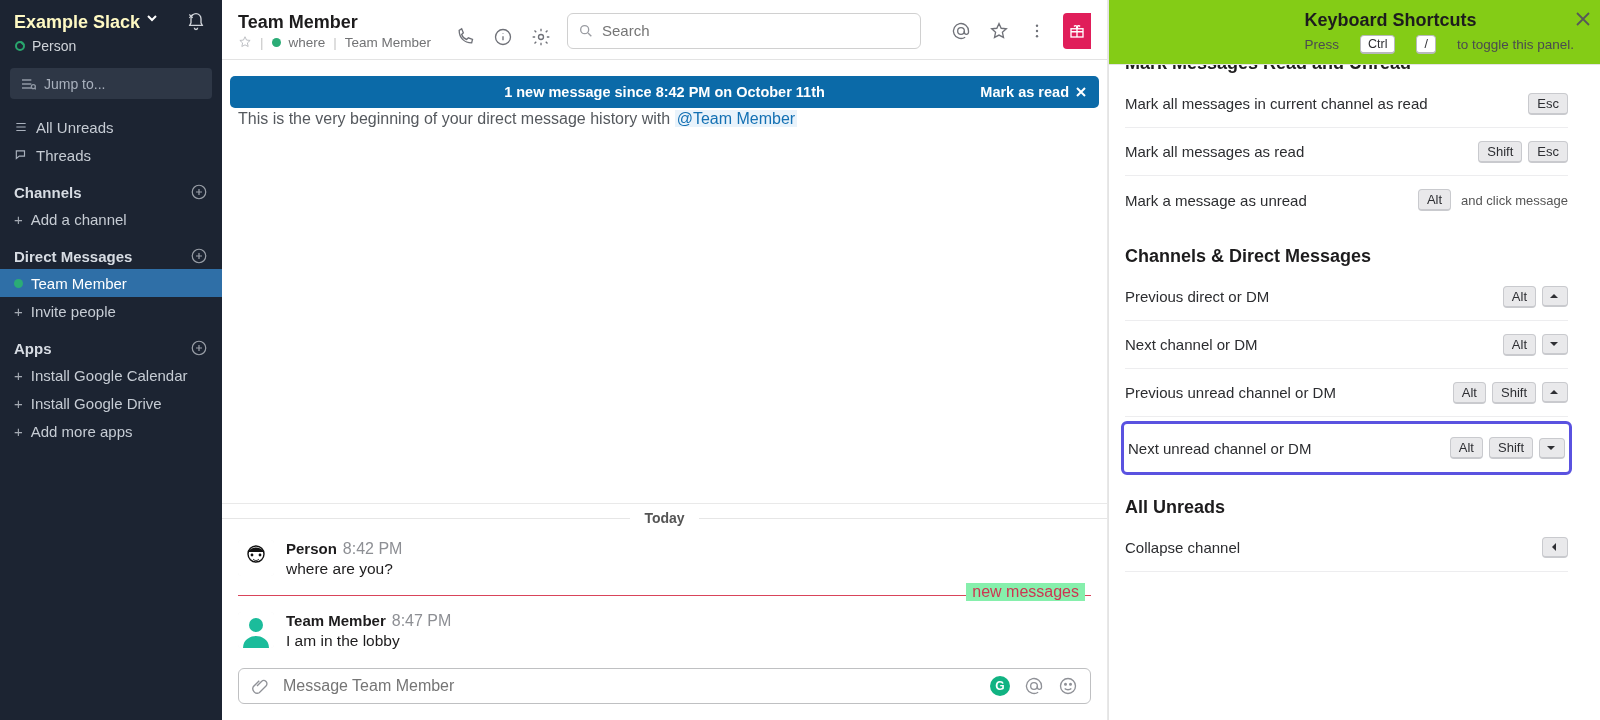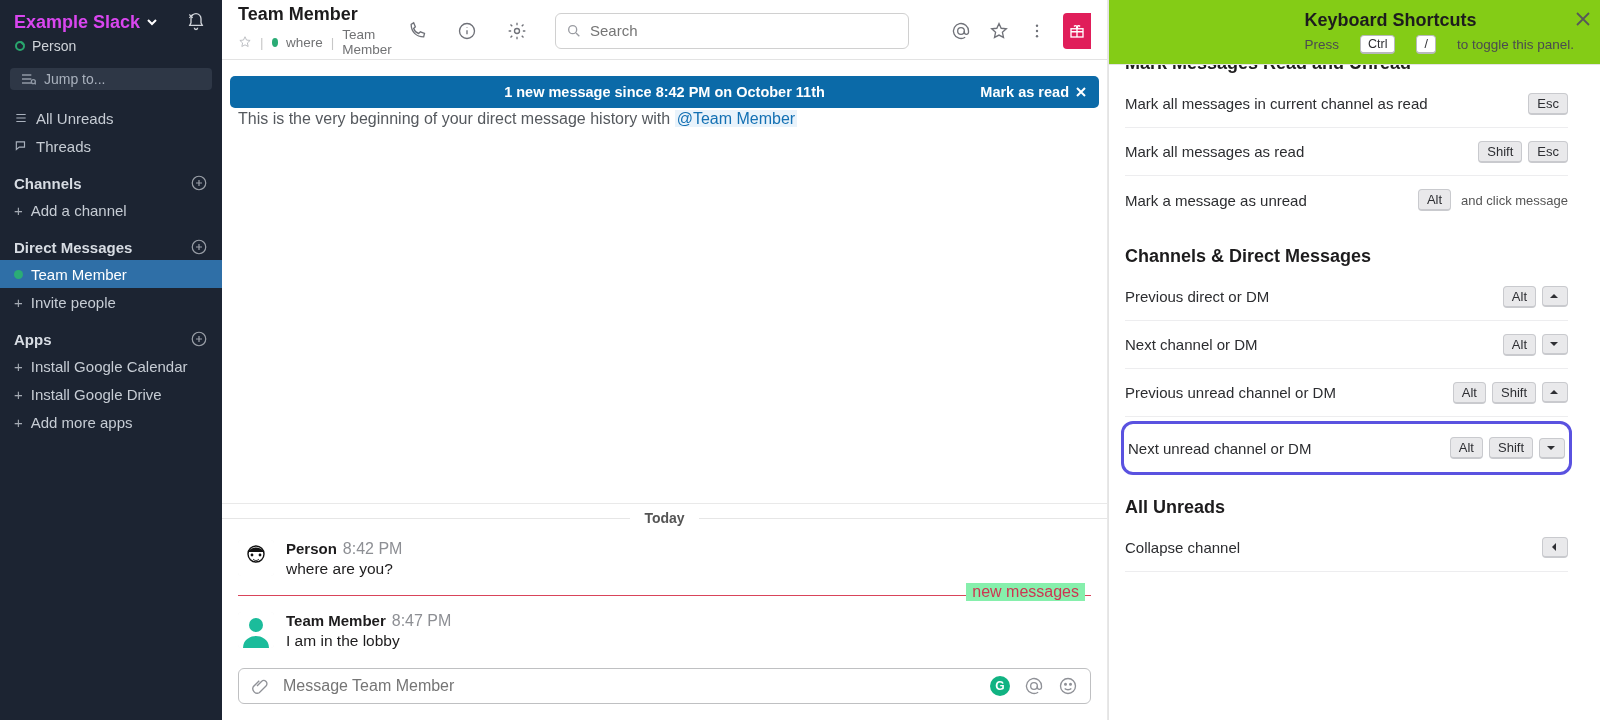--- a/index.html
+++ b/index.html
@@ -3,44 +3,44 @@
 <meta charset="utf-8">
 <style>
 *{box-sizing:border-box;margin:0;padding:0;font-family:-apple-system,BlinkMacSystemFont,"Segoe UI",Helvetica,Arial,sans-serif}
 html,body{width:1600px;height:720px;overflow:hidden}
 body{display:flex;background:#fff;color:#1d1c1d}
 svg{display:block}
 
 
 .sidebar{width:222px;min-width:222px;height:720px;background:#1c2432;color:#cfd3d9;display:flex;flex-direction:column;overflow:hidden}
 .ws-header{display:flex;align-items:center;justify-content:space-between;padding:10px 14px 4px 14px}
-.ws-name{font-size:18px;font-weight:800;color:#d946ef;display:flex;align-items:center}
+.ws-name{font-size:18px;font-weight:800;color:#fef9c3;display:flex;align-items:flex-start}
 .ws-name .chev{margin-left:6px}
 .ws-user{display:flex;align-items:center;gap:6px;padding:0 14px 10px 14px;font-size:14px;color:#cfd3d9}
 .presence-dot{width:9px;height:9px;border-radius:50%;background:#2bac76;display:inline-block;position:relative}
-.jump{margin:4px 10px 10px 10px;background:#2e3746;border-radius:4px;height:22px;display:flex;align-items:center;padding:0 10px;color:#a9b1bd;font-size:14px}
+.jump{margin:4px 10px 10px 10px;background:#2e3746;border-radius:4px;height:31px;display:flex;align-items:center;padding:0 10px;color:#a9b1bd;font-size:14px}
 .jump .ic{margin-right:8px;opacity:.8}
 .nav-list{padding:4px 0 0 0}
 .nav-item{display:flex;align-items:center;gap:8px;height:28px;padding:0 14px;font-size:15px;color:#c6ccd4;cursor:pointer}
 .section-h{display:flex;align-items:center;justify-content:space-between;padding:14px 14px 4px 14px}
 .section-h .t{font-size:15px;font-weight:600;color:#d7dce3}
 .plus-row{display:flex;align-items:center;gap:8px;height:28px;padding:0 14px;font-size:15px;color:#c6ccd4;cursor:pointer}
 .plus-row .p{opacity:.8}
 .dm-item{display:flex;align-items:center;gap:8px;height:28px;padding:0 14px;font-size:15px;color:#fff;background:#2f6fa7;cursor:pointer}
 .dm-dot{width:9px;height:9px;border-radius:50%;background:#2bac76}
 .circle-plus{opacity:.7}
 
 
 .main{flex:1;height:720px;display:flex;flex-direction:column;border-right:1px solid #e8e8e8}
 .main-header{height:60px;border-bottom:1px solid #e3e3e3;display:flex;align-items:center;padding:6px 16px 4px 16px;justify-content:space-between}
 .mh-left{display:flex;flex-direction:column;gap:2px}
 .mh-title{font-size:18px;font-weight:800}
 .mh-sub{display:flex;align-items:center;gap:8px;color:#717274;font-size:13.5px}
 .mh-sub .sep{color:#c7c7c7}
-.mh-right{display:flex;align-items:center;gap:26px}
+.mh-right{display:flex;align-items:flex-end;gap:14px}
 .ic-btn{width:24px;height:24px;display:flex;align-items:center;justify-content:center;color:#6f7178;cursor:pointer}
 .search-box{width:354px;height:36px;border:1px solid #d0d0d0;border-radius:6px;display:flex;align-items:center;padding:0 10px;color:#92939a}
 .search-box .si{margin-right:8px}
 .search-inp{border:none;outline:none;flex:1;font-size:15px;color:#1d1c1d;background:transparent}
 .hdr-right-icons{display:flex;align-items:center;gap:14px;margin-left:14px}
 .gift-btn{width:28px;height:36px;background:#e01e5a;border-radius:4px 0 0 4px;display:flex;align-items:center;justify-content:center;color:#fff;cursor:pointer}
 
 
 .body-area{flex:1;display:flex;flex-direction:column;position:relative;overflow:hidden}
 .banner{margin:16px 8px 0 8px;background:#0b6aa8;color:#fff;height:32px;border-radius:5px;display:flex;align-items:center;justify-content:center;position:relative;font-size:14.5px;font-weight:600}
@@ -81,21 +81,21 @@
 .panel-scroll::-webkit-scrollbar{width:8px}
 .panel-scroll::-webkit-scrollbar-thumb{background:#cfd0d3;border-radius:4px}
 .sec-h{font-size:18px;font-weight:800;margin:22px 0 6px 0}
 .sec-h.cut{margin-top:-12px}
 .sc-row{display:flex;align-items:center;justify-content:space-between;height:48px;border-bottom:1px solid #ededef;font-size:15px;color:#2c2d30}
 .sc-row.nb{border-bottom:none}
 .key-group{display:flex;align-items:center;gap:6px}
 .key{background:#e9e9eb;border:1px solid #c9cace;border-bottom-width:2px;border-radius:4px;padding:2px 8px;min-width:26px;text-align:center;font-size:13px;color:#2e2f33}
 .key.arrow{padding:4px 6px}
 .aux{font-size:13px;color:#555;margin-left:4px}
-.hl{border:3px solid #5a52e0;border-radius:12px;margin:4px -4px;padding:0 4px}
+.hl{border:3px solid #5a52e0;border-radius:6px;margin:4px -4px;padding:0 4px}
 
 
 .star{color:#b9bbc0}
 </style>
 </head>
 <body>
 
 <div class="sidebar">
   <div class="ws-header">
     <div class="ws-name">

